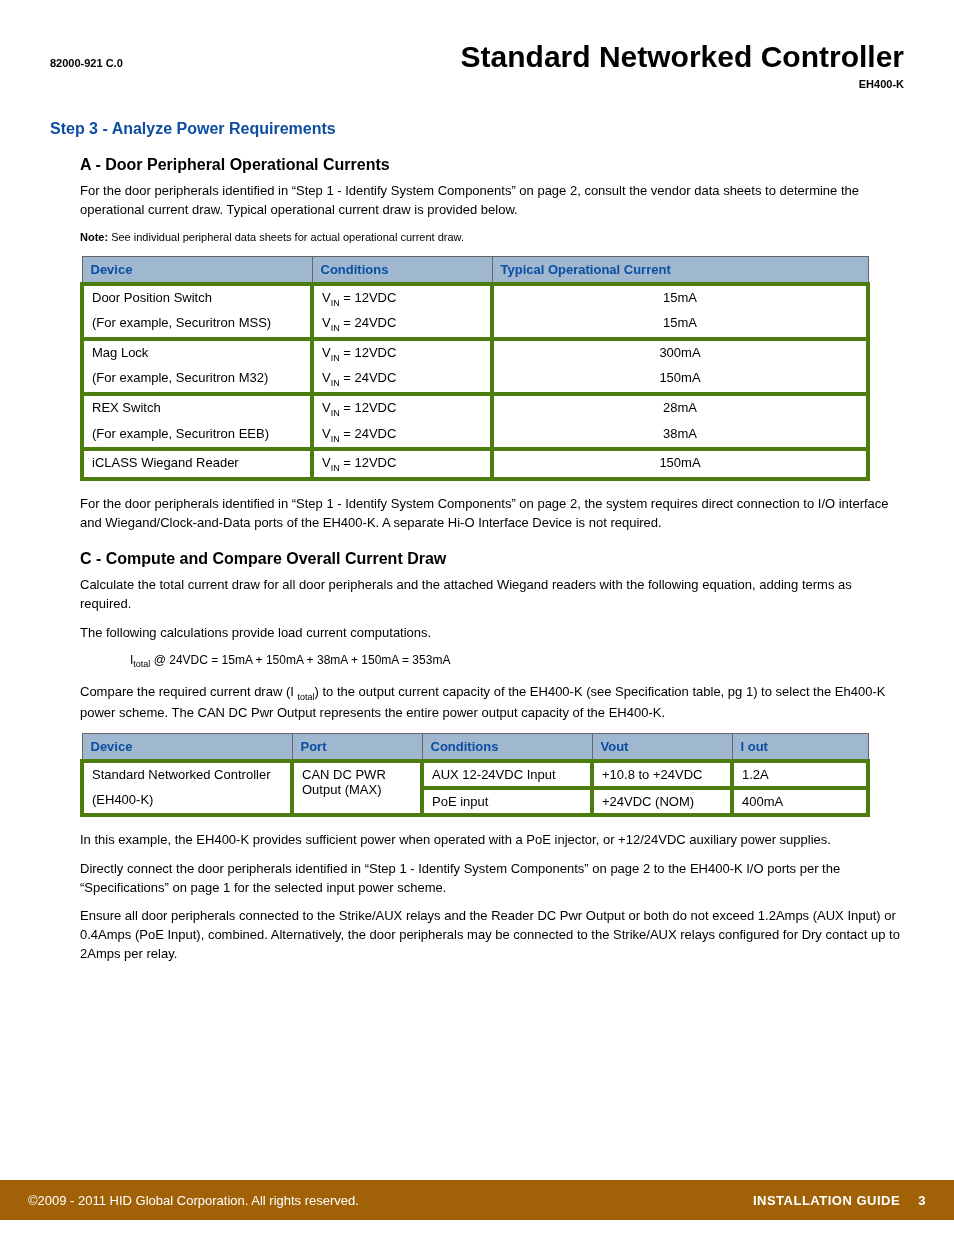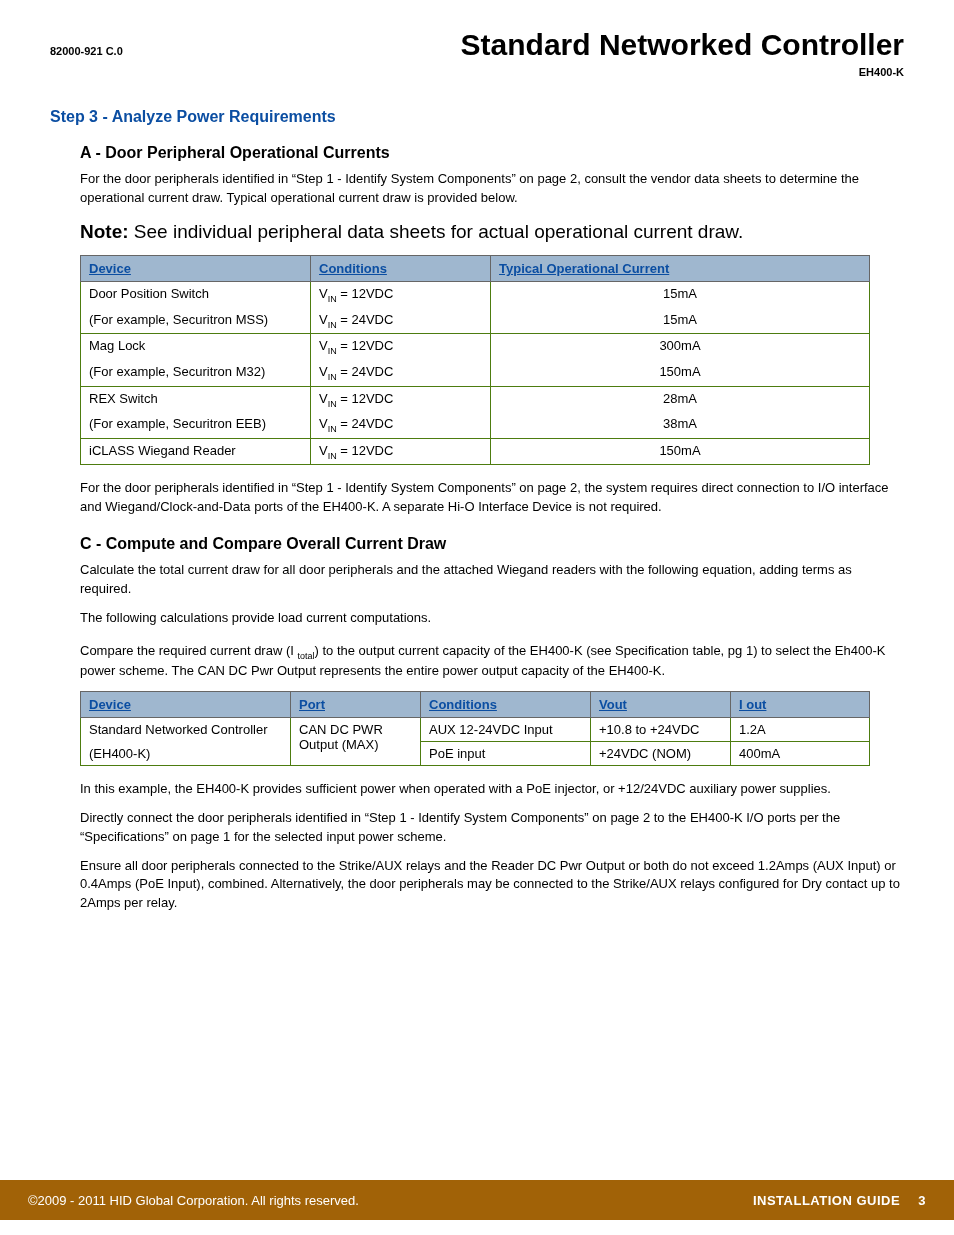--- a/index.html
+++ b/index.html
@@ -4,21 +4,21 @@
 <style>
   * { box-sizing: border-box; margin: 0; padding: 0; }
   body {
     font-family: Arial, Helvetica, sans-serif;
     background: #fff;
     color: #000;
     width: 954px;
     margin: 0 auto;
   }
   .page {
-    padding: 28px 50px 0 50px;
+    padding: 40px 50px 0 50px;
     min-height: 1180px;
     position: relative;
   }
   .header-row {
     display: flex;
     justify-content: space-between;
     align-items: baseline;
     border-bottom: none;
   }
   .doc-code {
@@ -47,42 +47,41 @@
     font-size: 16px;
     font-weight: bold;
     margin: 18px 0 8px 30px;
   }
   .body-text {
     font-size: 13px;
     line-height: 1.45;
     margin: 0 0 10px 30px;
   }
   .note-text {
-    font-size: 19px;
+    font-size: 11px;
     line-height: 1.45;
     margin: 6px 0 10px 30px;
   }
   .note-text b { font-weight: bold; }
   table {
     border-collapse: collapse;
     margin: 6px 0 14px 30px;
     width: 790px;
     font-size: 13px;
   }
   th {
     background: #9fb7cf;
     color: #0b4ea2;
     font-weight: bold;
     text-align: left;
     padding: 5px 8px;
     border: 1px solid #666;
-    text-decoration: underline;
   }
   td {
-    border: 1px solid #4d7c0f;
+    border: 4px solid #4d7c0f;
     padding: 4px 8px;
     vertical-align: top;
   }
   .center { text-align: center; }
   .sub { font-size: 9px; vertical-align: sub; }
   .eq {
     font-size: 12px;
     margin: 10px 0 14px 80px;
   }
   .eq-line { margin-bottom: 8px; }
@@ -168,20 +167,21 @@
 
   <p class="body-text">For the door peripherals identified in “Step 1 - Identify System Components” on page 2, the system requires direct connection to I/O interface and Wiegand/Clock-and-Data ports of the EH400-K. A separate Hi-O Interface Device is not required.</p>
 
   <div class="section-title">C - Compute and Compare Overall Current Draw</div>
   <p class="body-text">Calculate the total current draw for all door peripherals and the attached Wiegand readers with the following equation, adding terms as required.</p>
 
 
   <p class="body-text">The following calculations provide load current computations.</p>
 
   <div class="eq">
+    <div class="eq-line"><span>I</span><span class="sub">total</span><span> @ 24VDC = 15mA + 150mA + 38mA + 150mA = 353mA</span></div>
   </div>
 
   <p class="body-text"><span>Compare the required current draw (I </span><span class="sub">total</span><span>) to the output current capacity of the EH400-K (see Specification table, pg 1) to select the Eh400-K power scheme. The CAN DC Pwr Output represents the entire power output capacity of the EH400-K.</span></p>
 
   <table>
     <thead>
       <tr>
         <th style="width:210px">Device</th>
         <th style="width:130px">Port</th>
         <th style="width:170px">Conditions</th>

